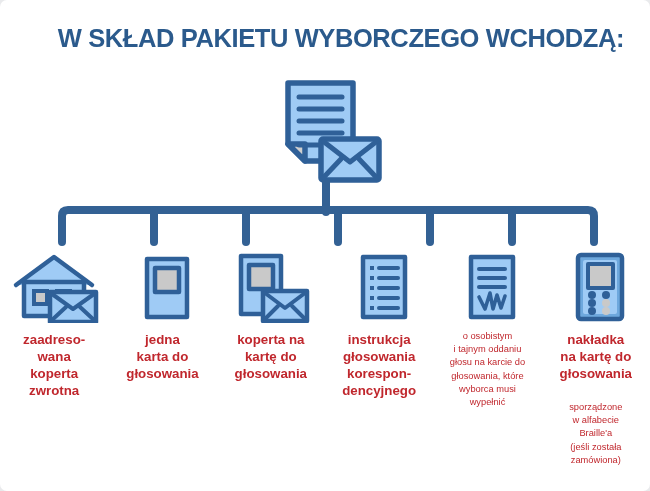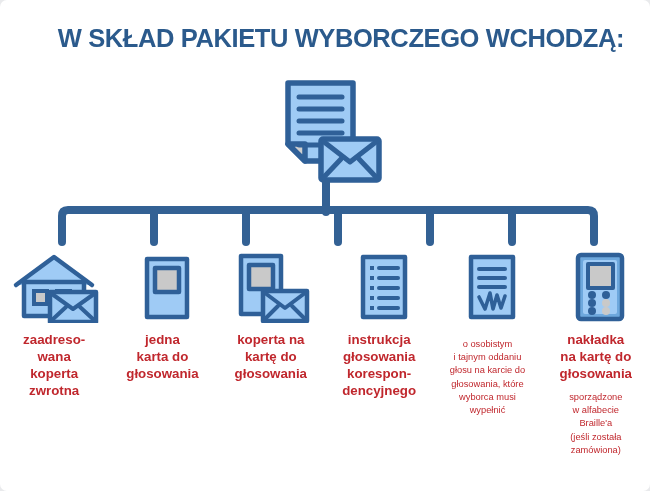--- a/index.html
+++ b/index.html
@@ -65,29 +65,29 @@
   .item-label {
     margin-top: 8px;
     text-align: center;
     color: #c0272d;
     font-size: 13.3px;
     font-weight: bold;
     line-height: 1.28;
     width: 106px;
   }
   .item-sub {
-    margin-top: 15px;
+    margin-top: 7px;
     text-align: center;
     color: #c0272d;
     font-size: 9.3px;
     font-weight: normal;
     line-height: 1.42;
     width: 104px;
   }
-  .item-sub.gap-wide { margin-top: 9px; }
+  .item-sub.gap-wide { margin-top: 19px; }
 </style>
 </head>
 <body>
 
 <div id="card">
 
   <div id="title">W SKŁAD PAKIETU WYBORCZEGO WCHODZĄ:</div>
 
   <div id="top-icon">
     <svg viewBox="0 0 110 105" width="110" height="105">

